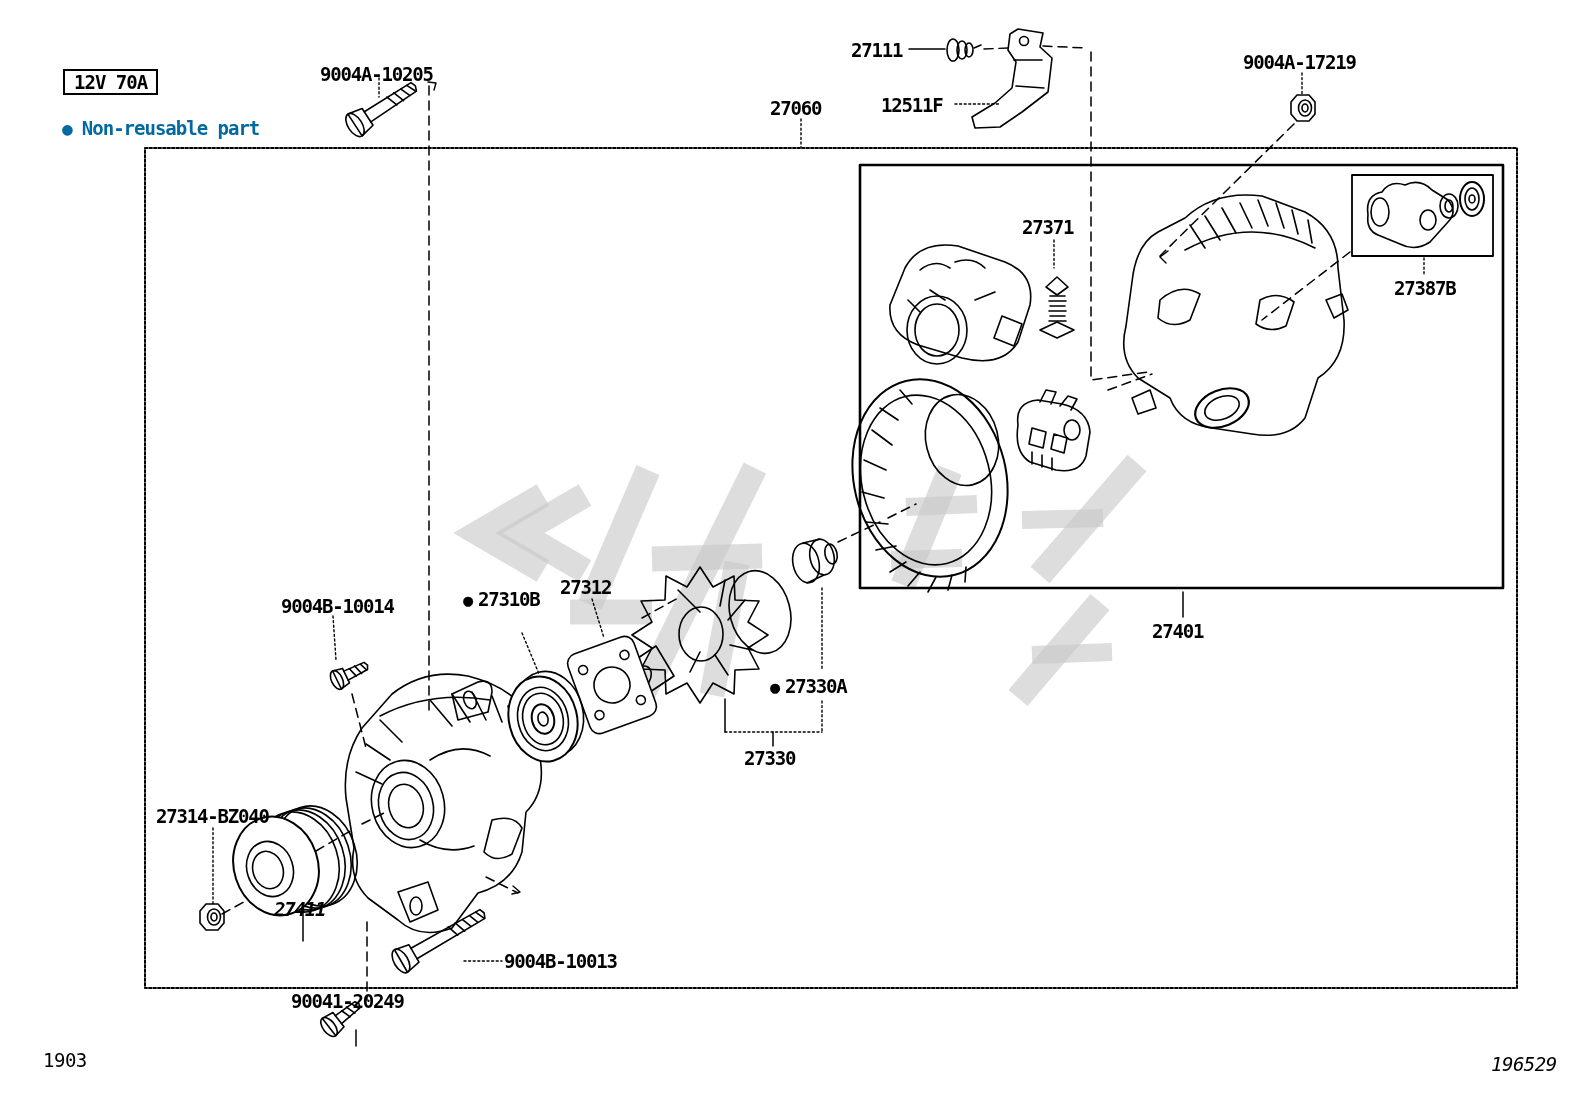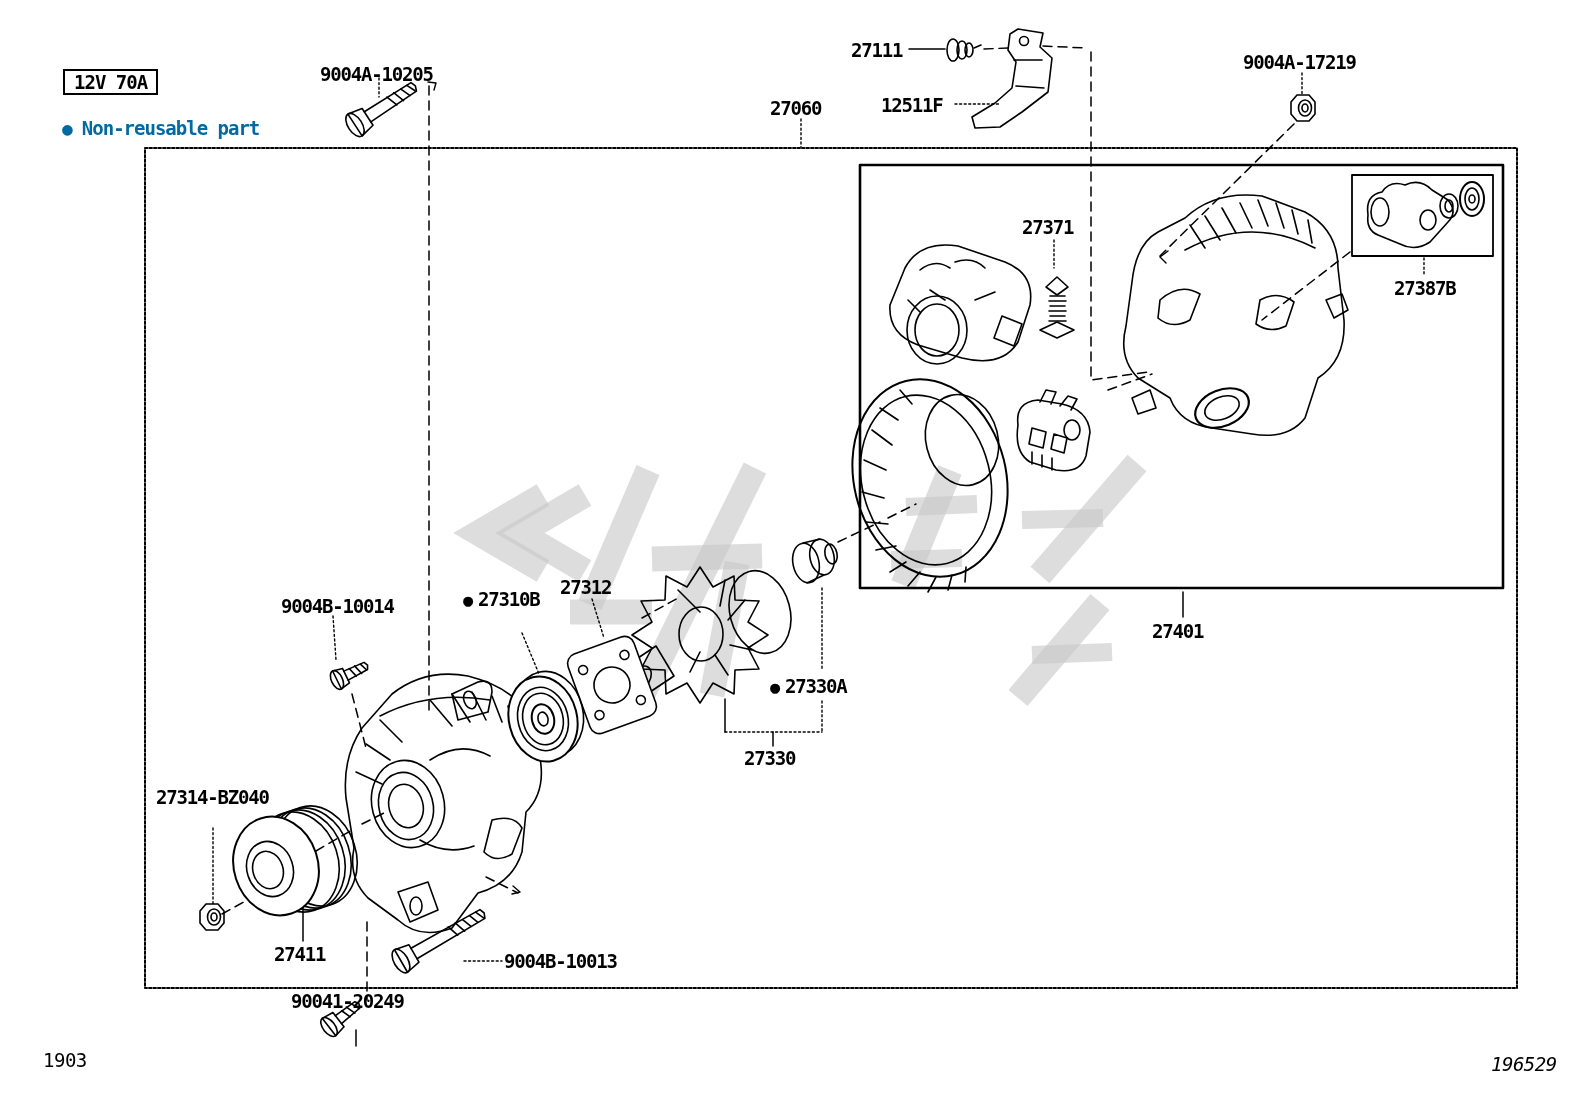--- a/index.html
+++ b/index.html
@@ -281,22 +281,22 @@
       <div class="part-label" style="left: 881px; top: 94px;"><span>12511F</span></div>
       <div class="part-label" style="left: 770px; top: 97px; text-align: center;"><span>27060</span></div>
       <div class="part-label" style="left: 1243px; top: 51px;"><span>9004A-17219</span></div>
       <div class="part-label" style="left: 1022px; top: 216px;"><span>27371</span></div>
       <div class="part-label" style="left: 1394px; top: 277px;"><span>27387B</span></div>
       <div class="part-label" style="left: 1152px; top: 620px;"><span>27401</span></div>
       <div class="part-label" style="left: 560px; top: 576px;"><span>27312</span></div>
       <div class="part-label" style="left: 463px; top: 588px;"><span class="blt">●</span><span>27310B</span></div>
       <div class="part-label" style="left: 770px; top: 675px;"><span class="blt">●</span><span>27330A</span></div>
       <div class="part-label" style="left: 744px; top: 747px;"><span>27330</span></div>
-      <div class="part-label" style="left: 156px; top: 786px;"><span>27314-BZ040</span></div>
-      <div class="part-label" style="left: 274px; top: 943px;"><span>27411</span></div>
+      <div class="part-label" style="left: 156px; top: 805px;"><span>27314-BZ040</span></div>
+      <div class="part-label" style="left: 274px; top: 898px; font-style: italic;"><span>27411</span></div>
       <div class="part-label" style="left: 281px; top: 595px;"><span>9004B-10014</span></div>
       <div class="part-label" style="left: 504px; top: 950px;"><span>9004B-10013</span></div>
       <div class="part-label" style="left: 291px; top: 990px;"><span>90041-20249</span></div>
     </div>
 
 <div class="footer-num footer-left">1903</div>
 <div class="footer-num footer-right">196529</div>
 
 </div>
 

